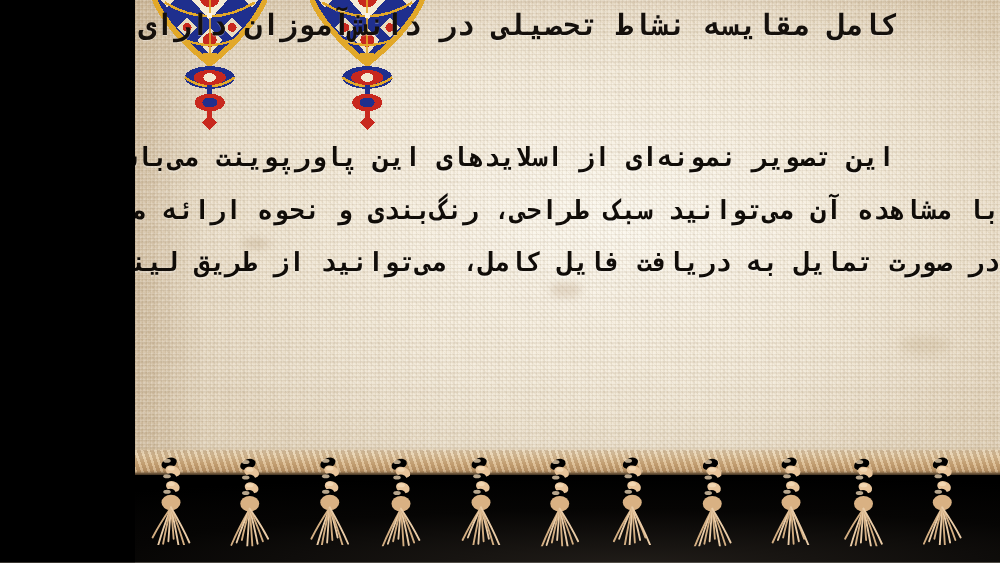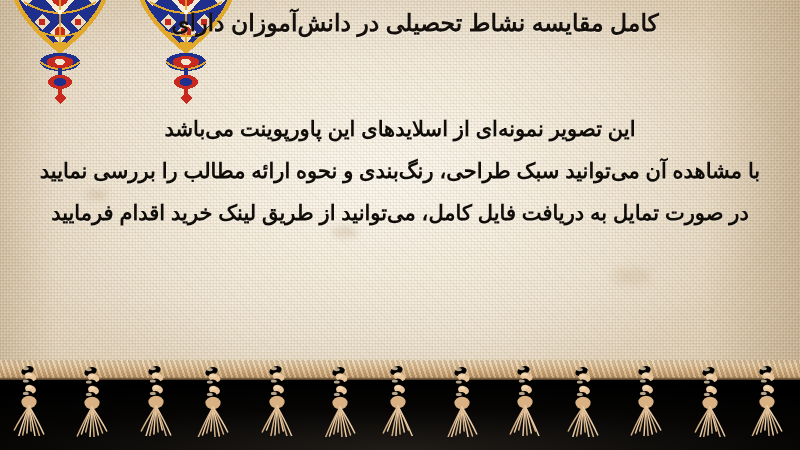--- a/index.html
+++ b/index.html
@@ -3,25 +3,26 @@
 <meta charset="utf-8">
 <title>Slide Preview</title>
 <style>
   html, body {
     margin: 0;
     padding: 0;
     background: #000;
   }
   #stage {
     position: relative;
-    width: 800px;
+    width: 672px;
     height: 450px;
     overflow: hidden;
-    font-family: Liberation Sans, sans-serif;
+    font-family: Liberation Mono, monospace;
     background: #efe6d6;
+    padding-left: 20px;
   }
 
   
   .cloth {
     position: absolute;
     left: 0; top: 0;
     width: 800px;
     height: 380px;
     background-color: #e9ddc8;
     background-image:

